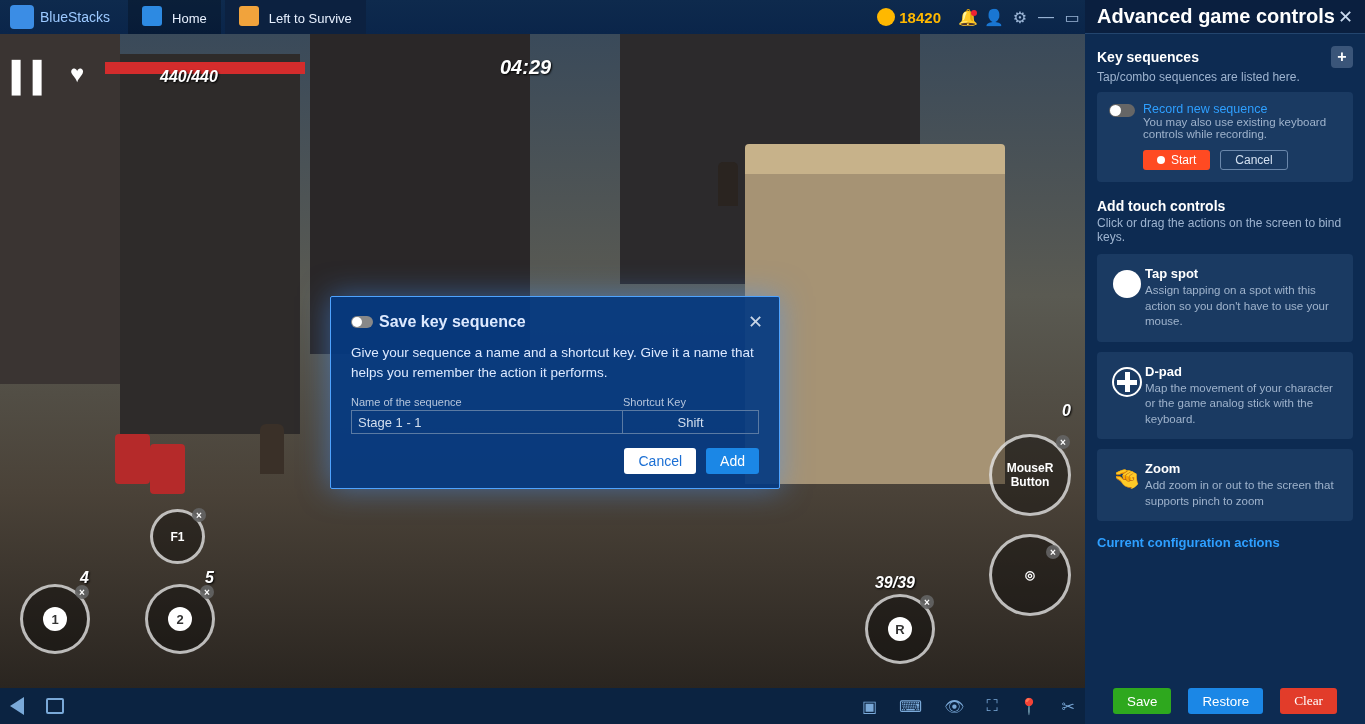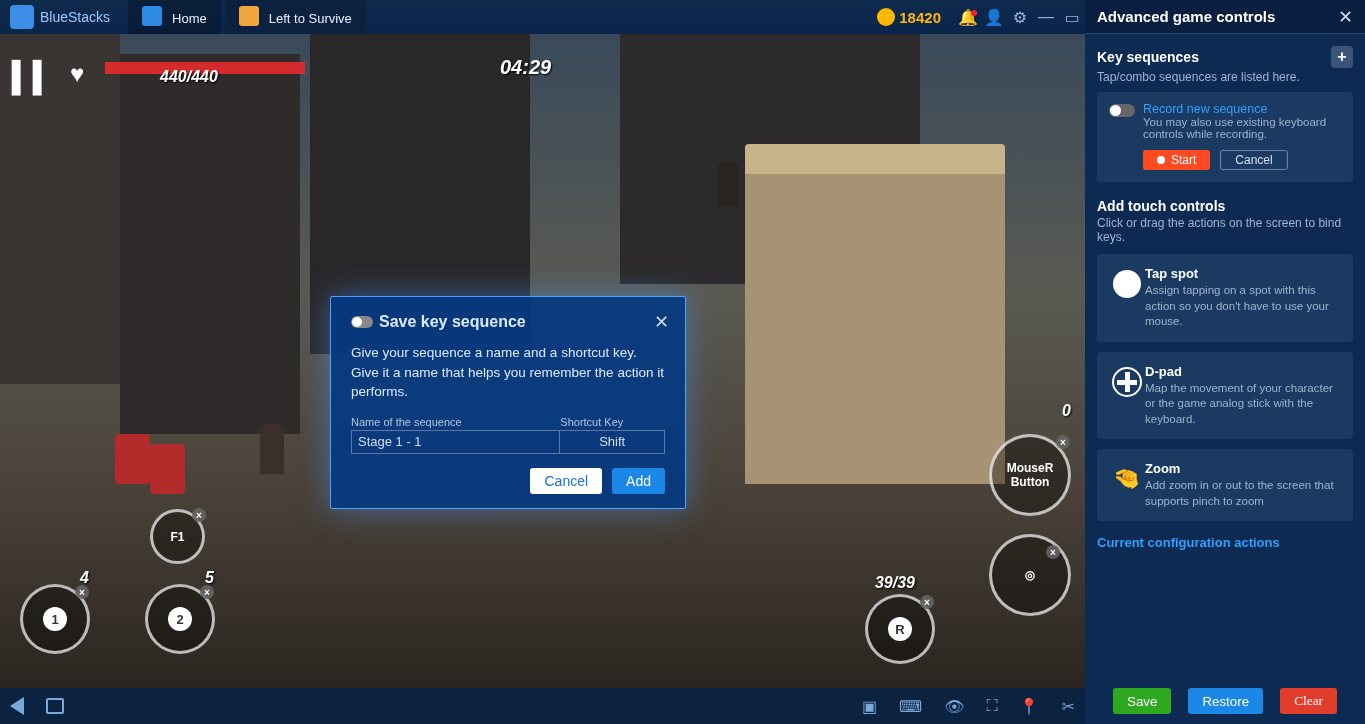--- a/index.html
+++ b/index.html
@@ -83,21 +83,21 @@
 .tag { position:absolute; color:#fff; font-size:16px; font-style:italic; font-weight:bold; text-shadow:1px 1px 2px #000; }
 .x-badge { position:absolute; width:14px; height:14px; border-radius:50%; background:rgba(100,100,100,0.9); color:#fff; font-size:10px; display:flex; align-items:center; justify-content:center; }
 
 .zombie { position:absolute; left:260px; top:390px; width:24px; height:50px; background:#3a3028; border-radius:6px 6px 0 0; }
 .zombie2 { position:absolute; left:718px; top:128px; width:20px; height:44px; background:#2a2420; border-radius:5px 5px 0 0; }
 
 
 .modal {
   position: absolute;
   left: 330px; top: 262px;
-  width: 356px;
+  width: 450px;
   background: rgba(4,58,130,0.92);
   border: 1px solid #4fa3ff;
   box-shadow: 0 0 30px rgba(70,150,255,0.5);
   padding: 16px 20px 14px;
   color: #dce9ff;
   border-radius: 2px;
 }
 .modal-title { font-size: 16px; font-weight:bold; display:flex; align-items:center; gap:6px; }
 .modal-title .sw { width:22px; height:12px; background:#888; border-radius:6px; position:relative; }
 .modal-title .sw::after { content:''; width:10px; height:10px; background:#fff; border-radius:50%; position:absolute; top:1px; left:1px;}
@@ -126,21 +126,21 @@
 .side-panel {
   width: 280px;
   height: 724px;
   background: #0d2b52;
   color: #dbe7f5;
   font-size: 13px;
   display: flex;
   flex-direction: column;
 }
 .sp-head { height:34px; background:#0a1f3f; display:flex; align-items:center; padding:0 12px; justify-content:space-between; border-bottom:1px solid #23456e;}
-.sp-head h1 { font-size:15px; color:#fff; }
+.sp-head h1 { font-size:20px; color:#fff; }
 .sp-close { font-size:18px; color:#c9d9ee; cursor:pointer; }
 .sp-body { flex:1; overflow:auto; padding:12px 12px 0; }
 .sec-title { font-size:14px; font-weight:bold; color:#fff; display:flex; justify-content:space-between; align-items:center;}
 .sec-sub { font-size:12px; color:#9eb4d0; margin-top:2px; }
 .plus-box { width:22px; height:22px; background:#3a5579; border-radius:4px; display:flex; align-items:center; justify-content:center; color:#fff; font-size:16px; }
 .rec-box { background:#1a3a62; border-radius:4px; padding:10px 12px 12px; margin-top:8px; }
 .rec-row { display:flex; align-items:flex-start; gap:8px; }
 .toggle { width:26px; height:13px; background:#666; border-radius:7px; position:relative; flex-shrink:0; margin-top:2px;}
 .toggle::after { content:''; width:11px; height:11px; background:#fff; border-radius:50%; position:absolute; top:1px; left:1px;}
 .rec-link { color:#2e9fff; font-size:12.5px; font-weight:500; }

